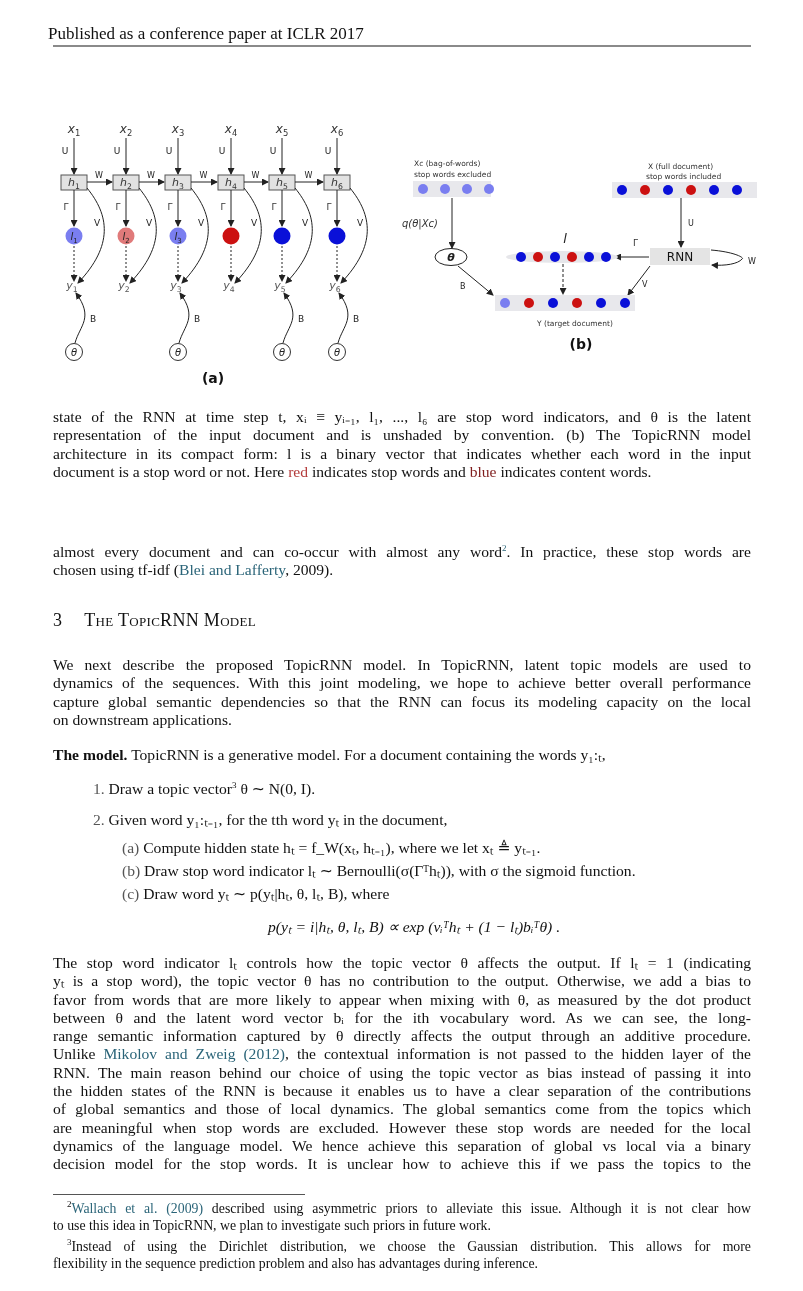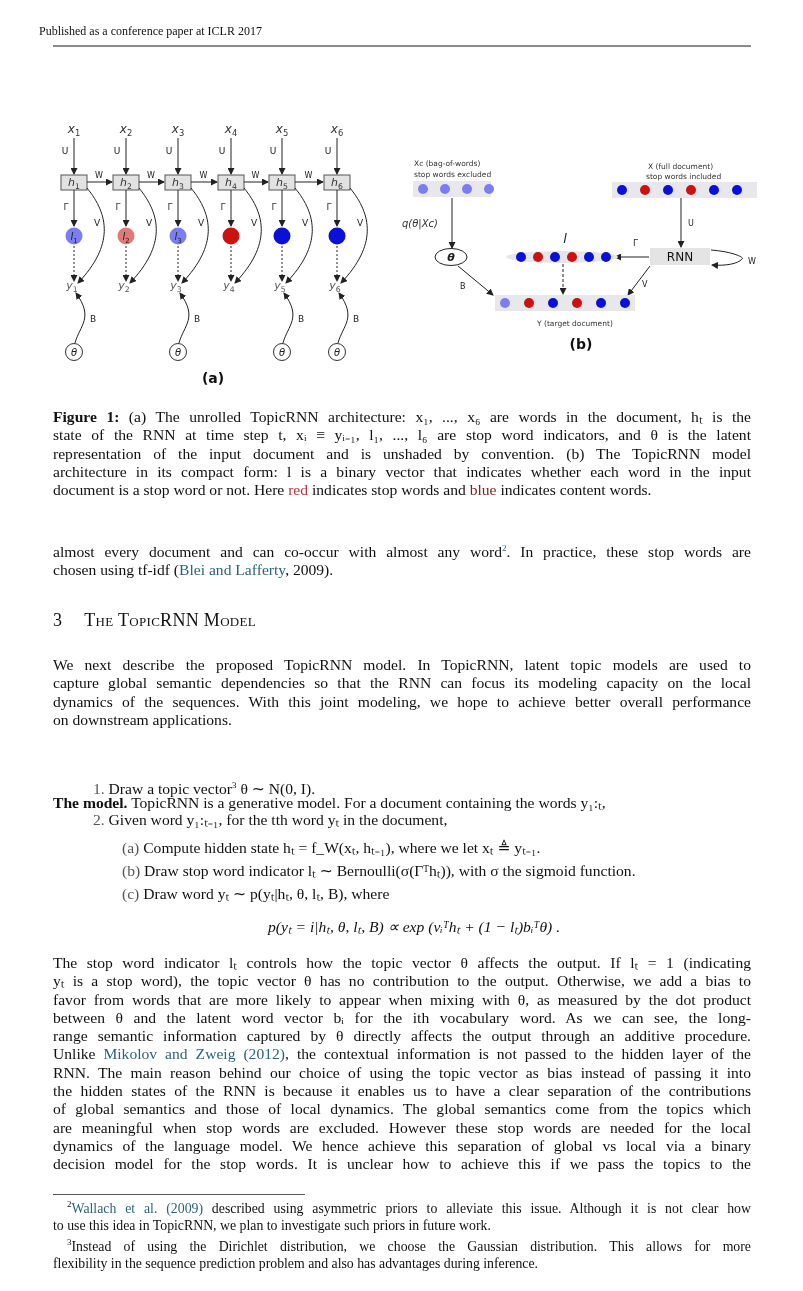--- a/index.html
+++ b/index.html
@@ -1,18 +1,18 @@
 <!DOCTYPE html>
 <html><head>
 <meta charset="utf-8">
 <style>
   html, body { margin: 0; padding: 0; background: #ffffff; }
   body { width: 803px; height: 1291px; position: relative; overflow: hidden;
          font-family: "Liberation Serif", serif; color: #111; }
-  .header { position: absolute; left: 39px; top: 24px; font-size: 12px; }
+  .header { position: absolute; left: 48px; top: 24px; font-size: 17px; }
   .header-rule { position: absolute; left: 53px; top: 45px; width: 698px; height: 1.5px; background: #8a8a8a; }
   .fig { position: absolute; left: 0; top: 0; }
   .fig text { font-family: "DejaVu Sans", sans-serif; }
   .para { position: absolute; left: 53px; width: 698px; font-size: 15.6px; line-height: 18.3px; text-align: justify; }
   .para .line { display: block; white-space: nowrap; text-align-last: justify; }
   .para .line.last { text-align-last: left; }
   .cite { color: #2a6478; }
   .red { color: #b33a3a; }
   .blue { color: #7f1d1d; }
   .caption b { font-weight: bold; }
@@ -191,44 +191,43 @@
       <circle cx="553" cy="303" r="5" fill="#0a10d8"></circle>
       <circle cx="577" cy="303" r="5" fill="#cc1111"></circle>
       <circle cx="601" cy="303" r="5" fill="#0a10d8"></circle>
       <circle cx="625" cy="303" r="5" fill="#0a10d8"></circle>
       <text x="537" y="326" font-size="7.5" fill="#333">Y (target document)</text>
       <text x="581" y="349" font-size="14" text-anchor="middle" fill="#111" font-weight="bold" font-family="Liberation Serif, serif">(b)</text>
     </g>
 </svg>
 
 <div class="para caption" style="top:408px;">
-  <span class="line"><b>Figure 1:</b><span> (a) The unrolled TopicRNN architecture: x₁, ..., x₆ are words in the document, hₜ is the</span></span>
   <span class="line">state of the RNN at time step t, xᵢ ≡ yᵢ₋₁, l₁, ..., l₆ are stop word indicators, and θ is the latent</span>
   <span class="line">representation of the input document and is unshaded by convention.  (b) The TopicRNN model</span>
   <span class="line">architecture in its compact form: l is a binary vector that indicates whether each word in the input</span>
   <span class="line last"><span>document is a stop word or not. Here </span><span class="red">red</span><span> indicates stop words and </span><span class="blue">blue</span><span> indicates content words.</span></span>
 </div>
 
 <div class="para" style="top:543px;">
   <span class="line"><span>almost every document and can co-occur with almost any word</span><sup class="cite">2</sup><span>. In practice, these stop words are</span></span>
   <span class="line last"><span>chosen using tf-idf (</span><span class="cite">Blei and Lafferty</span><span>, 2009).</span></span>
 </div>
 
 <div class="section">
   <span class="num">3</span><span class="sc">The TopicRNN Model</span>
 </div>
 
 <div class="para" style="top:656px;">
   <span class="line">We next describe the proposed TopicRNN model.  In TopicRNN, latent topic models are used to</span>
+  <span class="line">dynamics of the sequences. With this joint modeling, we hope to achieve better overall performance</span>
   <span class="line">capture global semantic dependencies so that the RNN can focus its modeling capacity on the local</span>
-  <span class="line">dynamics of the sequences. With this joint modeling, we hope to achieve better overall performance</span>
   <span class="line last">on downstream applications.</span>
 </div>
 
-<div class="para" style="top:746px;margin-top:48px;">
+<div class="para" style="top:746px;">
   <span class="line last"><b>The model.</b><span>  TopicRNN is a generative model. For a document containing the words y₁:ₜ,</span></span>
 </div>
 
 <div class="list" style="left:93px; top:780px;">
   <span style="color:#555">1.</span>
   <span>Draw a topic vector</span><sup>3</sup><span> θ ∼ N(0, I).</span>
 </div>
 <div class="list" style="left:93px; top:808px;">
   <span style="color:#555">2.</span>
   <span>Given word y₁:ₜ₋₁, for the tth word yₜ in the document,</span>

